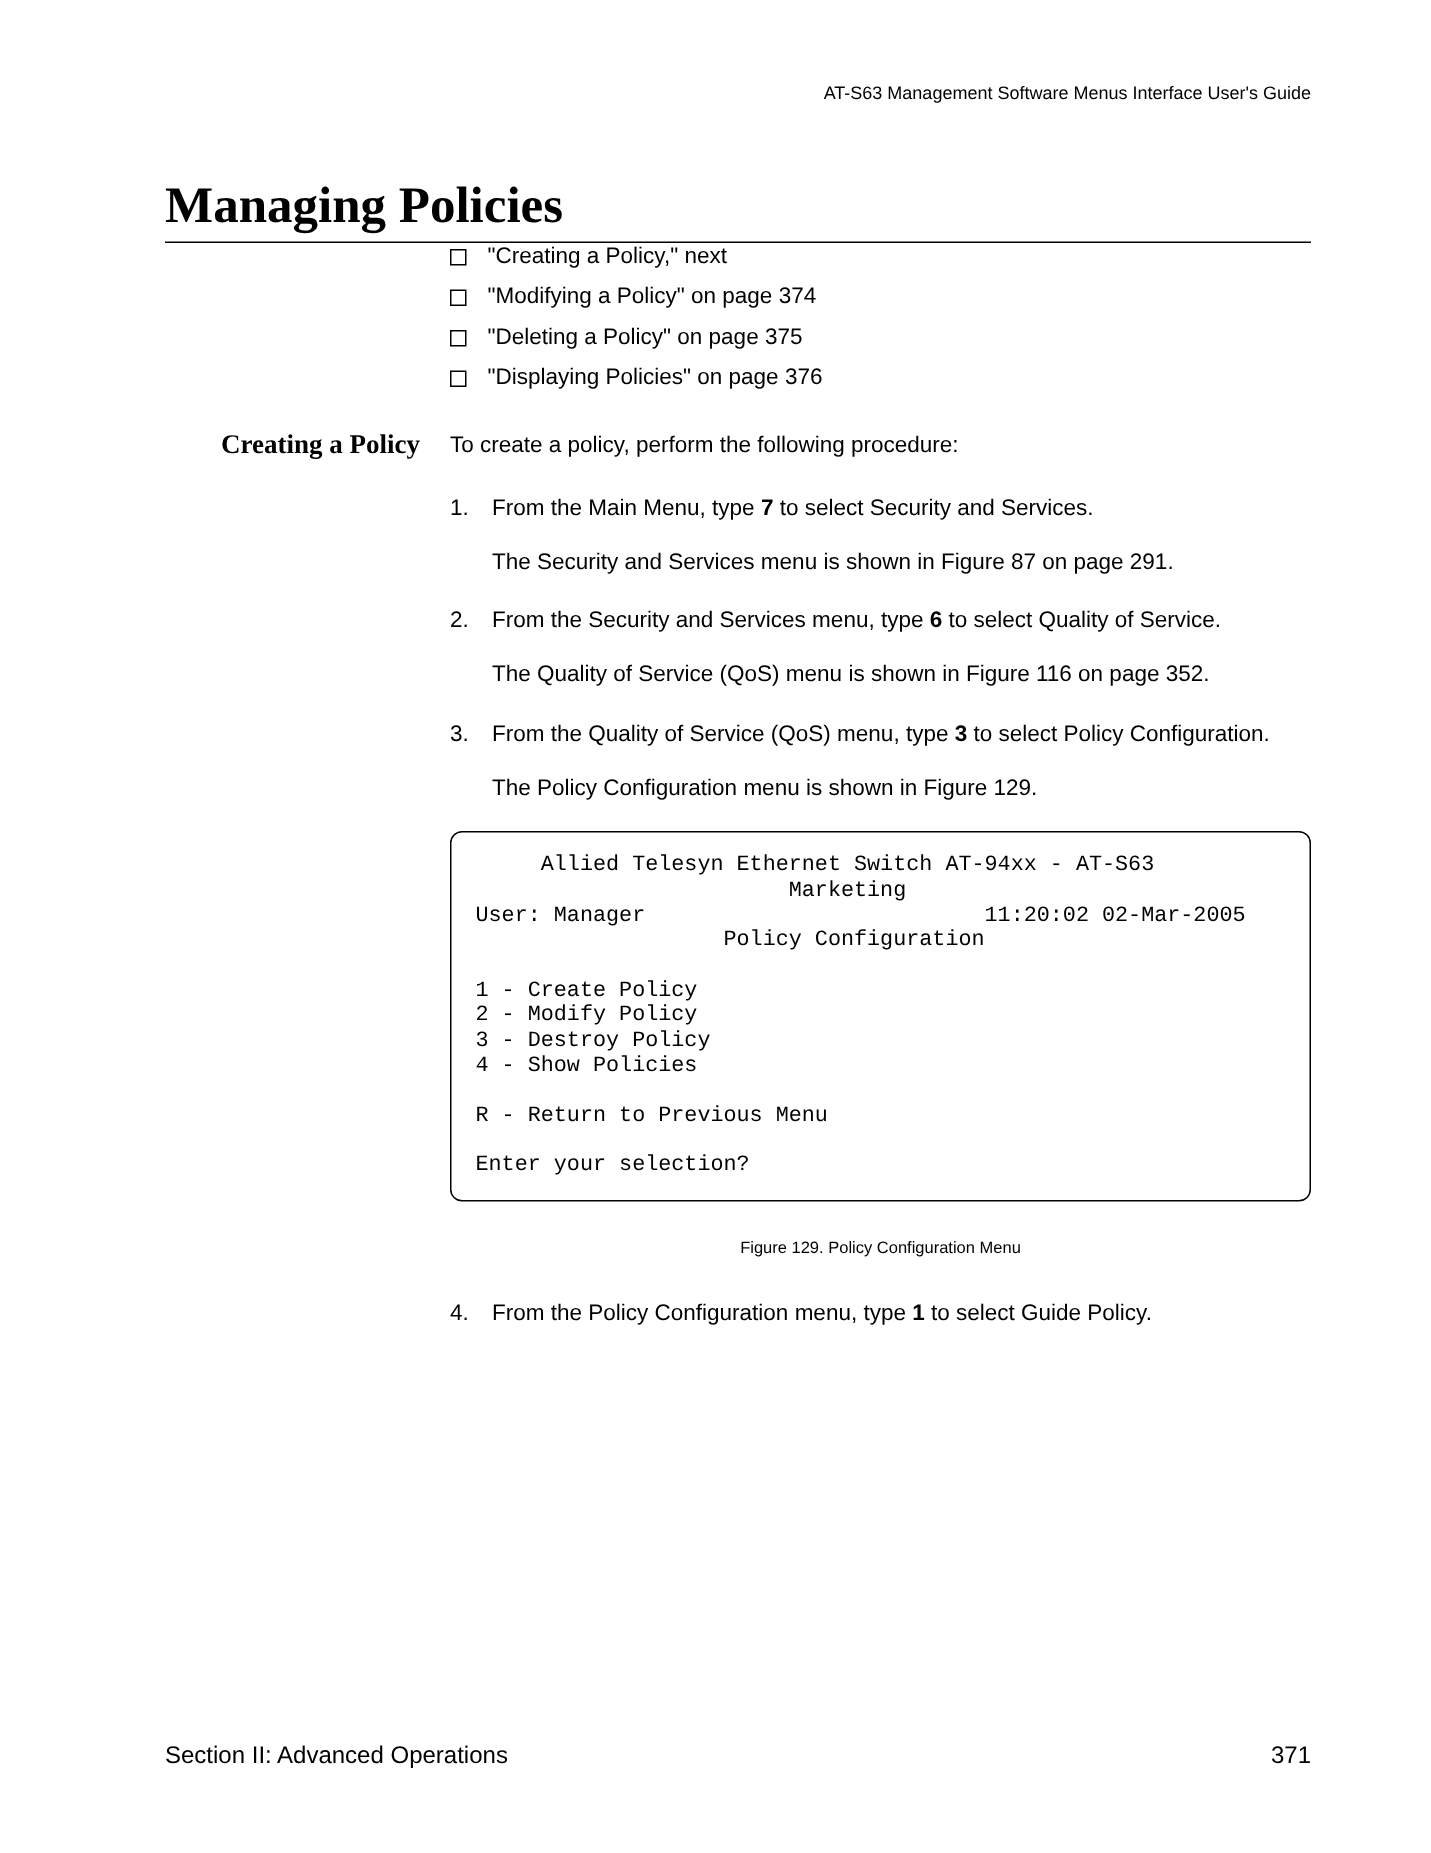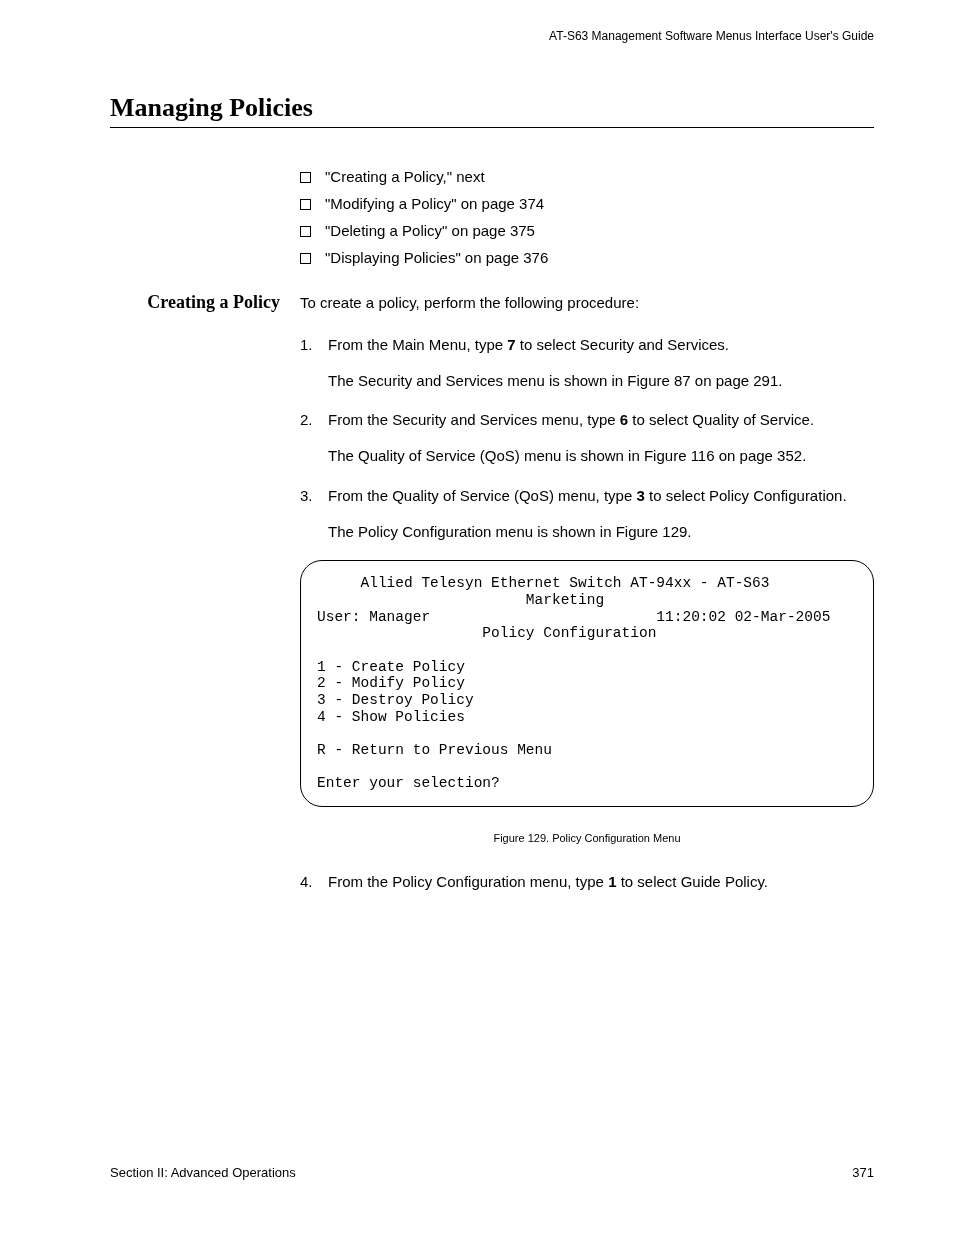--- a/index.html
+++ b/index.html
@@ -7,37 +7,36 @@
     padding: 0;
     font-family: Arial, Helvetica, sans-serif;
     background: #fff;
     color: #000;
     width: 954px;
     height: 1235px;
     position: relative;
     box-sizing: border-box;
   }
   .page {
-    padding: 29px 80px 40px 110px;
+    padding: 55px 80px 40px 110px;
     box-sizing: border-box;
     height: 100%;
     position: relative;
   }
   .running-header {
     text-align: right;
     font-size: 12px;
     margin-bottom: 50px;
   }
   .section-title {
     font-family: "Times New Roman", Times, serif;
-    font-size: 26px;
+    font-size: 34px;
     font-weight: bold;
     border-bottom: 1px solid #000;
     padding-bottom: 4px;
-    margin-bottom: 40px;
   }
   .content-row {
     display: flex;
     align-items: flex-start;
   }
   .side-heading {
     width: 190px;
     flex: 0 0 190px;
     font-family: Liberation Serif, serif;
     font-weight: bold;
@@ -94,21 +93,21 @@
   .step-text {
     flex: 1;
   }
   .step-note {
     margin-left: 28px;
     margin-top: 14px;
     margin-bottom: 18px;
   }
   .menu-box {
     border: 1px solid #000;
-    border-radius: 22px;
+    border-radius: 8px;
     padding: 14px 16px 14px 16px;
     font-family: "Courier New", Courier, monospace;
     font-size: 14.5px;
     line-height: 1.15;
     white-space: pre;
     margin-top: 10px;
     margin-bottom: 24px;
     margin-left: 0;
   }
   .figure-caption {
@@ -116,21 +115,21 @@
     font-size: 11px;
     margin-bottom: 24px;
   }
   .footer {
     position: absolute;
     bottom: 55px;
     left: 110px;
     right: 80px;
     display: flex;
     justify-content: space-between;
-    font-size: 13px;
+    font-size: 16px;
   }
   .bold { font-weight: bold; }
 </style>
 </head>
 <body>
 
 <div class="page">
   <div class="running-header">AT-S63 Management Software Menus Interface User's Guide</div>
 
   <div class="section-title">Managing Policies</div>

